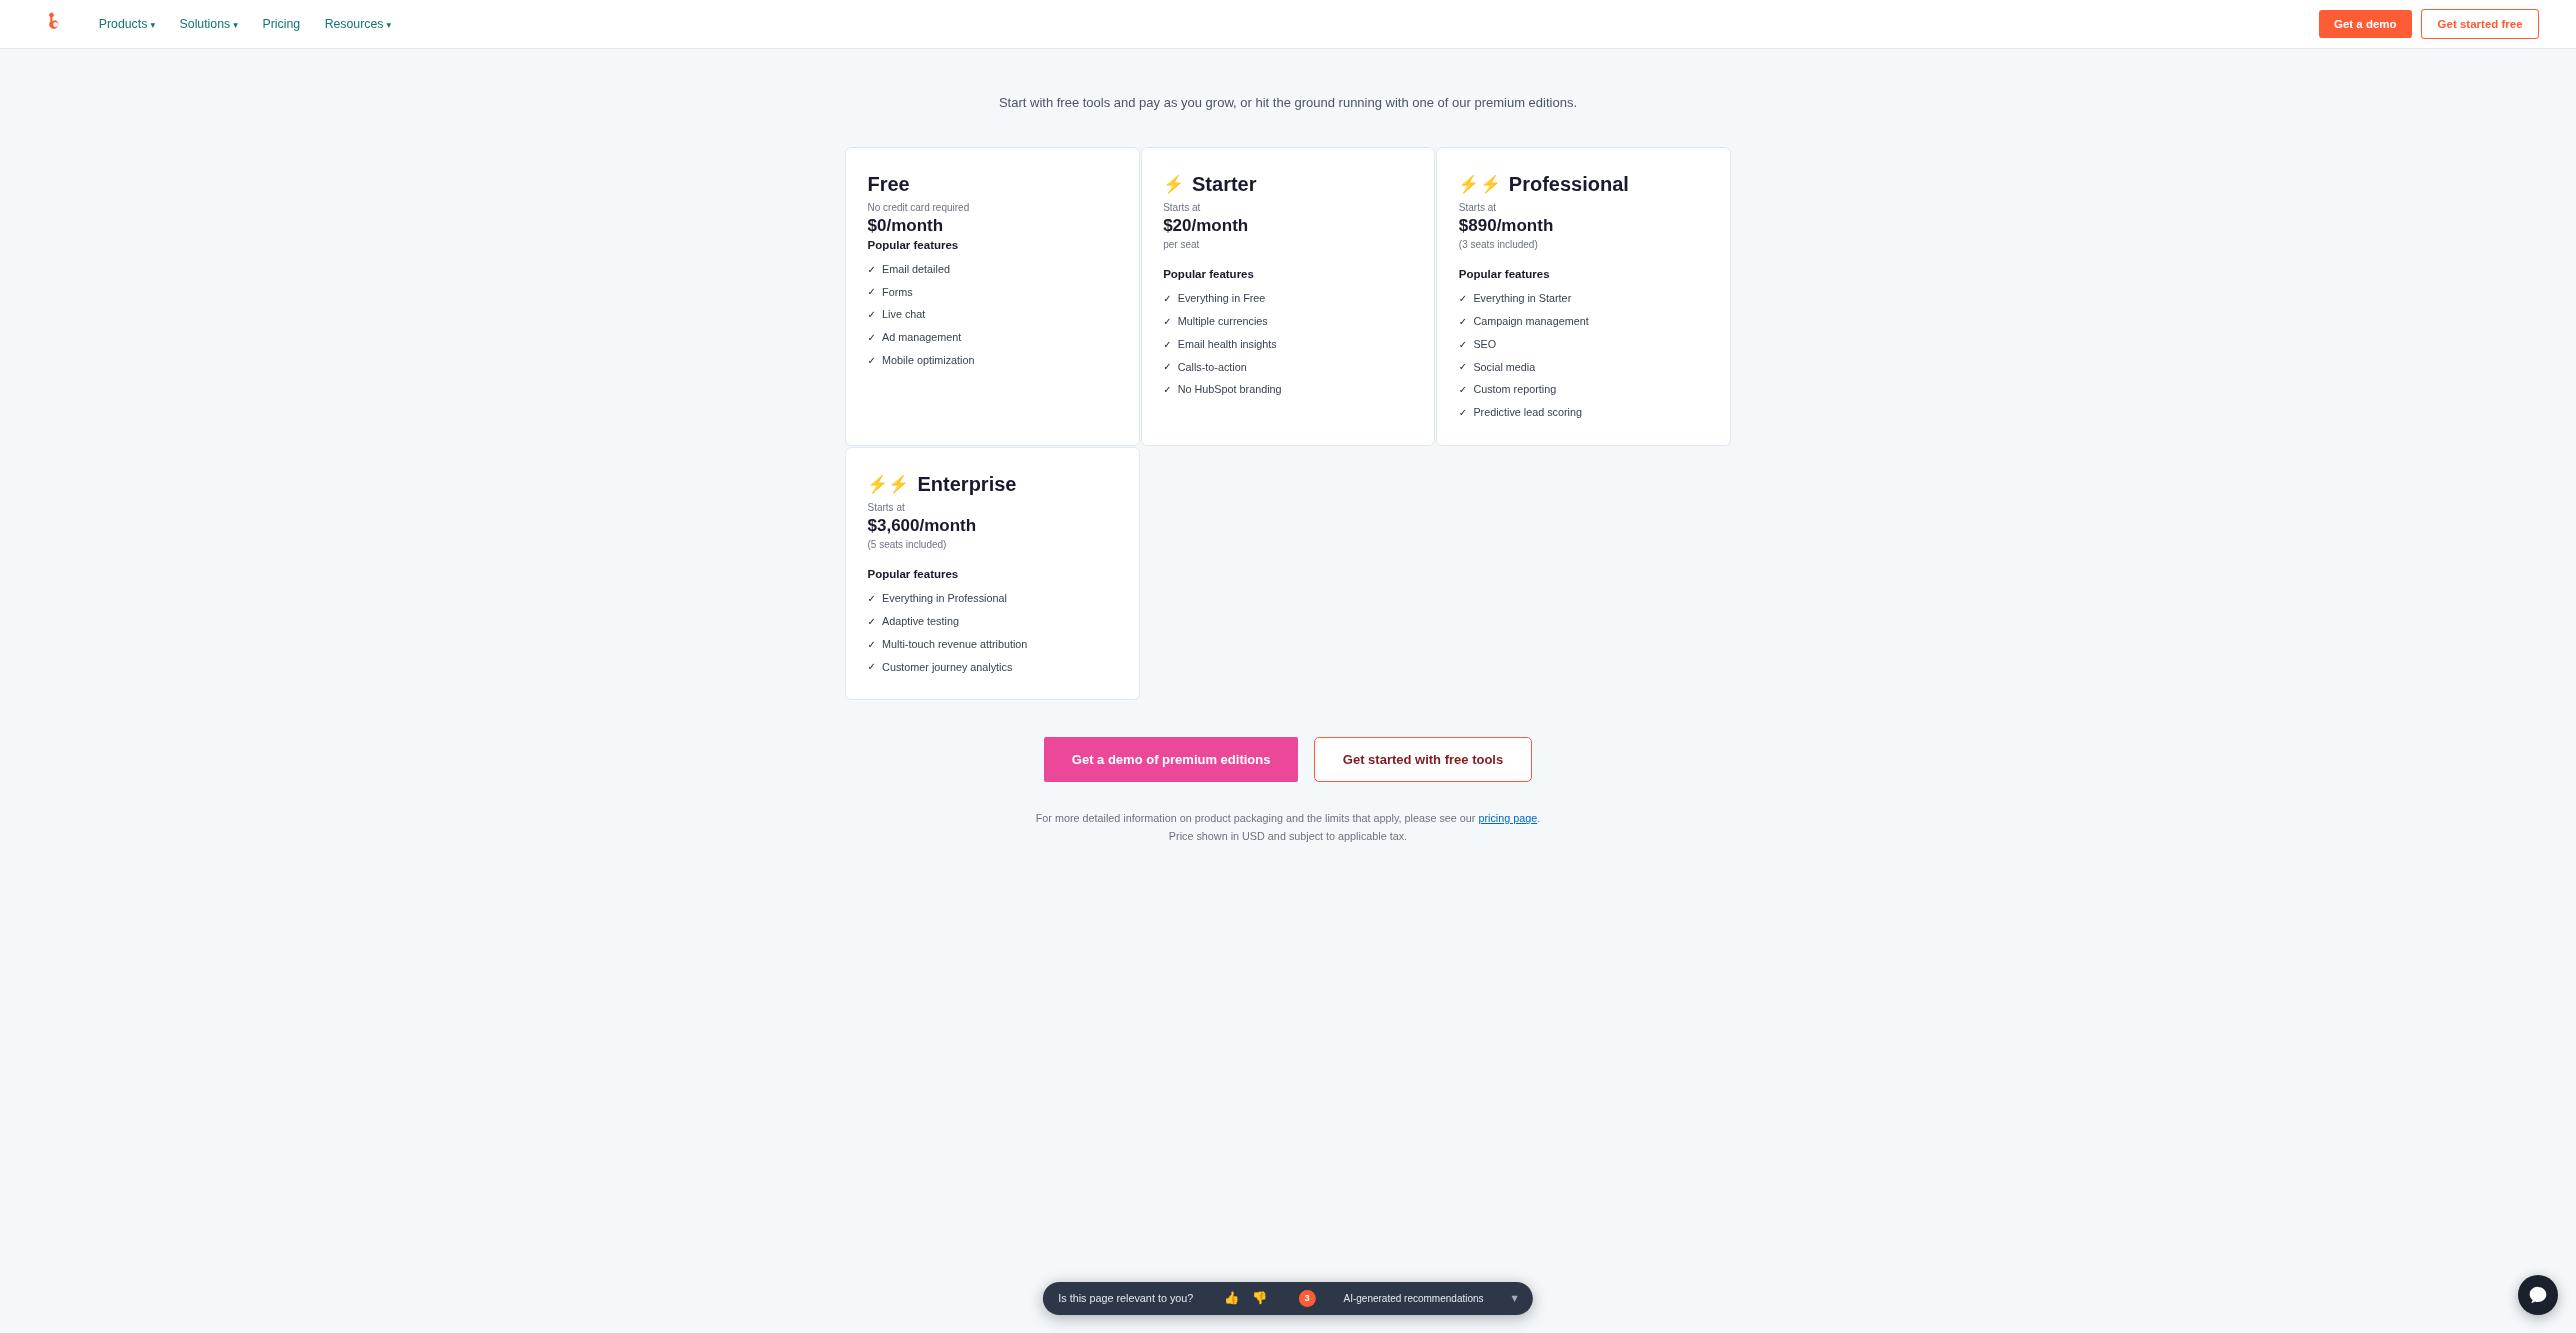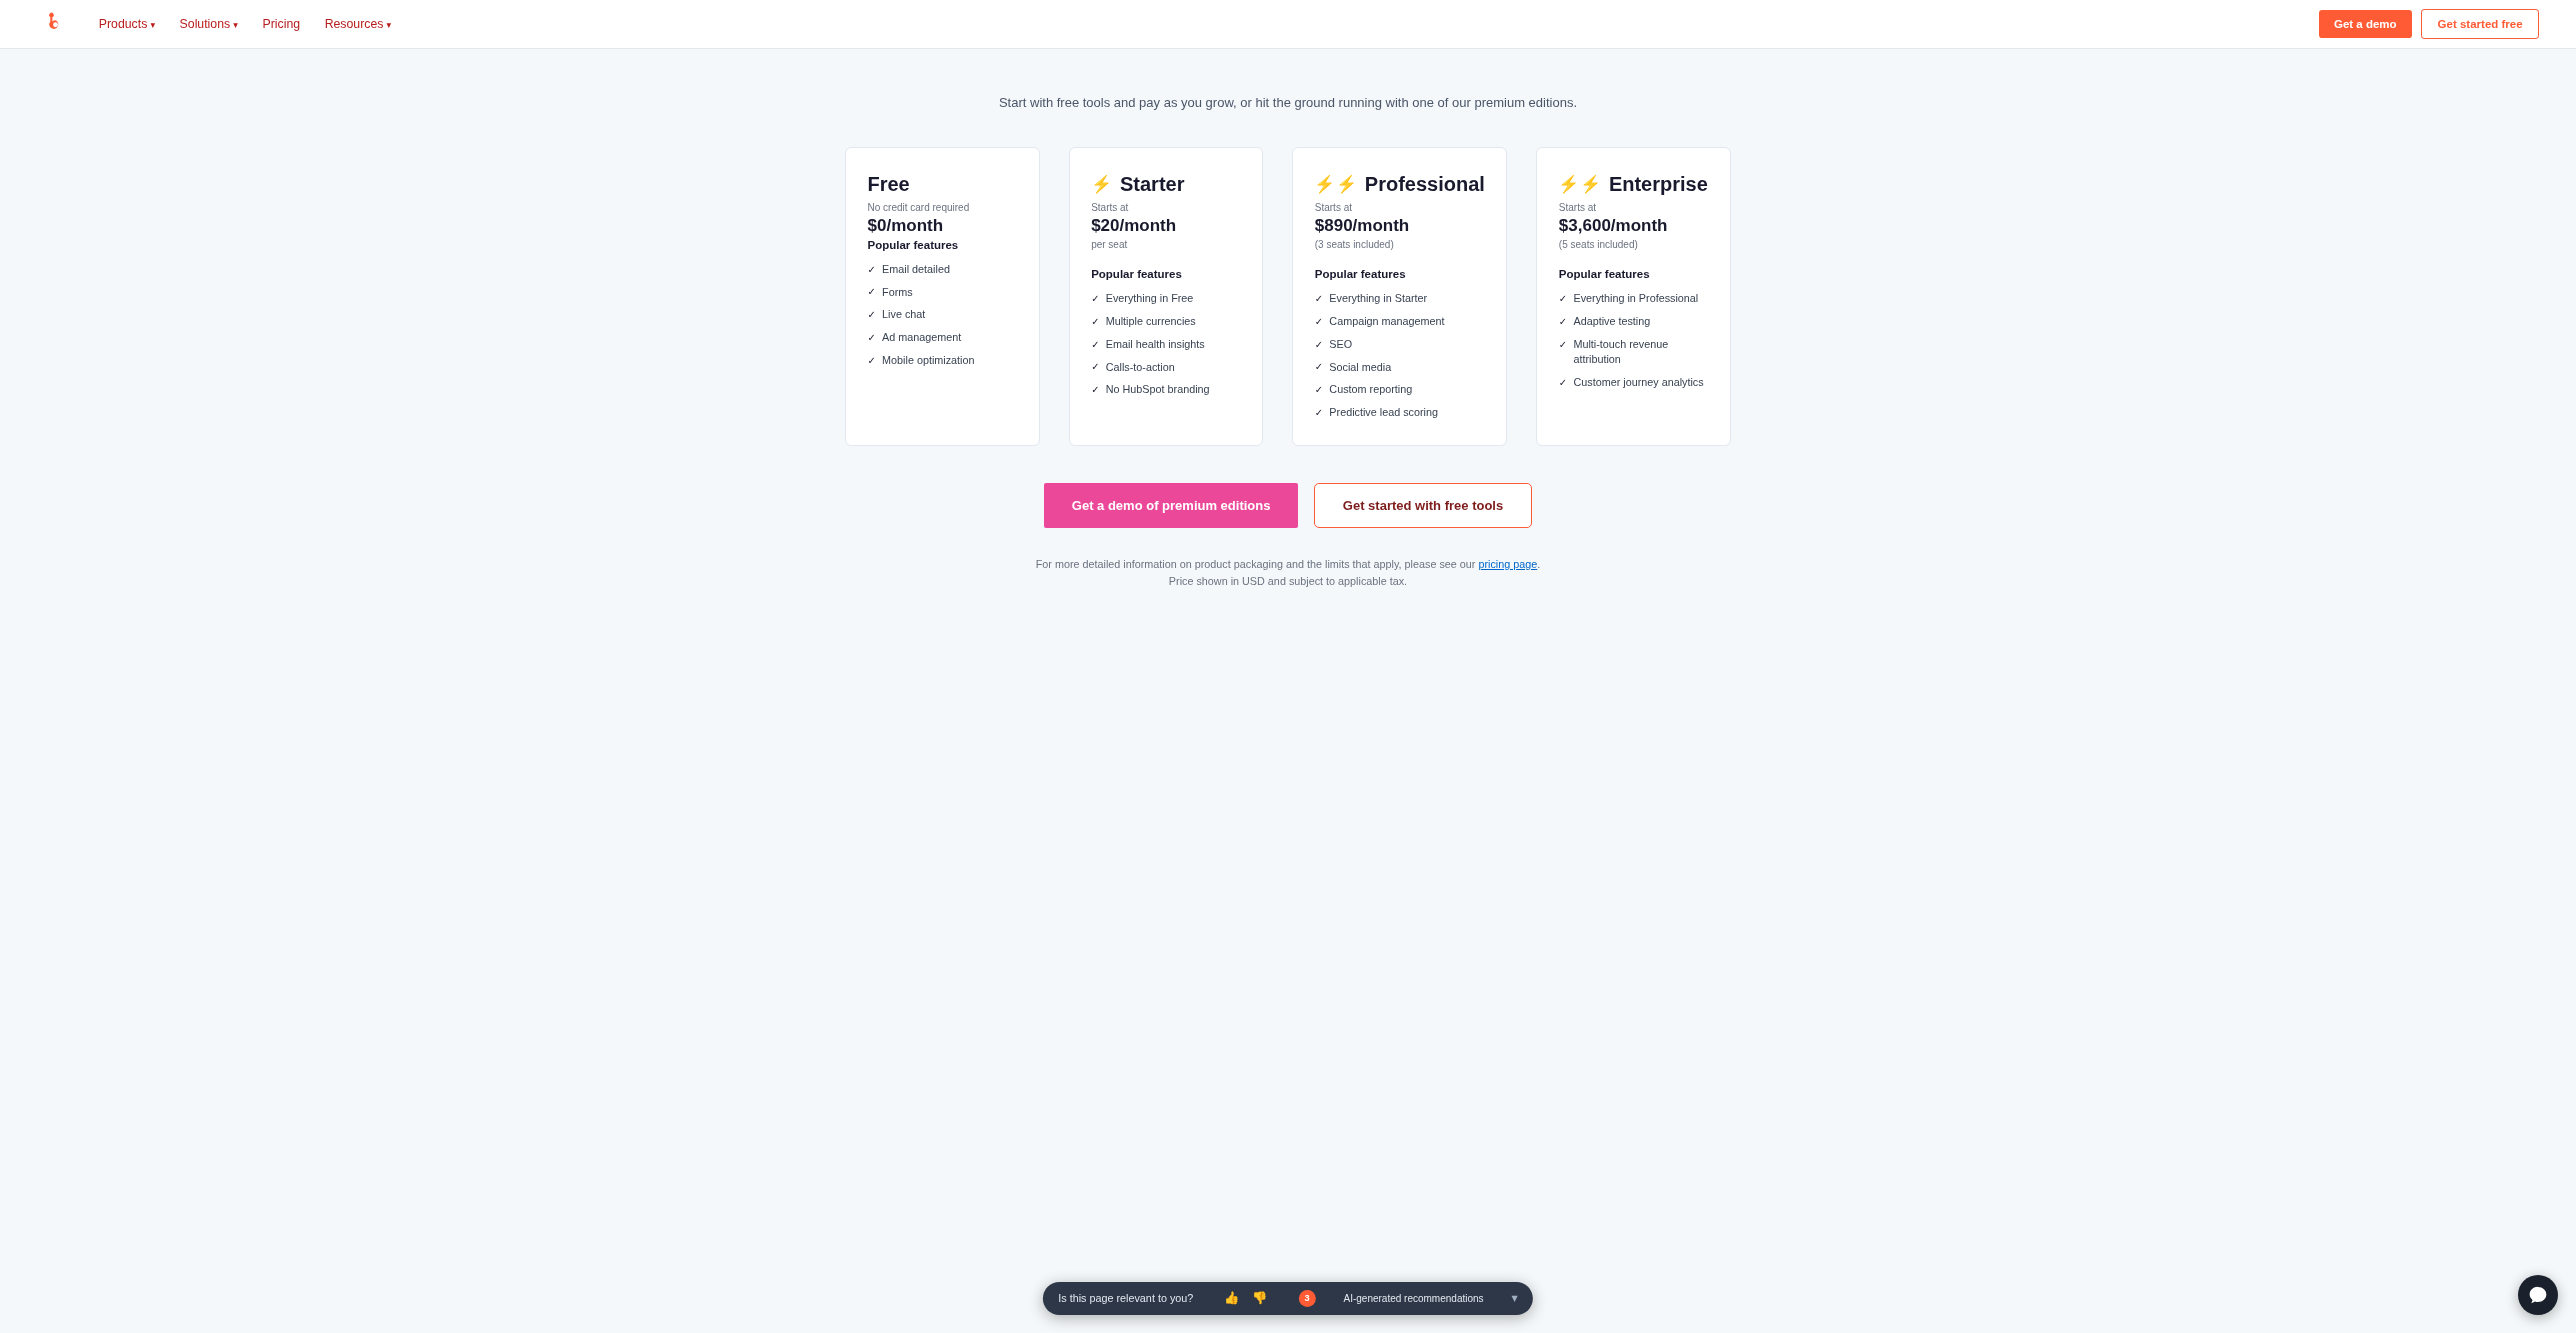--- a/index.html
+++ b/index.html
@@ -39,21 +39,21 @@
       height: 28px;
     }
     .nav-links {
       display: flex;
       align-items: center;
       gap: 6.2px;
       list-style: none;
     }
     .nav-links li a {
       text-decoration: none;
-      color: #b91c1c;
+      color: #0f766e;
       font-size: 12.3px;
       font-weight: 500;
       padding: 6.2px 9.2px;
       border-radius: 3.1px;
       display: flex;
       align-items: center;
       gap: 3.1px;
     }
     .nav-right {
       display: flex;
@@ -98,22 +98,22 @@
     .page-subtitle {
       text-align: center;
       font-size: 13px;
       color: #4a5568;
       margin-bottom: 37px;
     }
 
     
     .pricing-grid {
       display: grid;
-      grid-template-columns: repeat(4, 1fr);
-      gap: 29px;
+      grid-template-columns: repeat(3, 1fr);
+      gap: 1px;
       margin-bottom: 37px;
     }
     .pricing-card {
       background: #fff;
       border: 0.8px solid #e2e8f0;
       border-radius: 6.2px;
       padding: 24.6px 21.5px;
       display: flex;
       flex-direction: column;
     }

